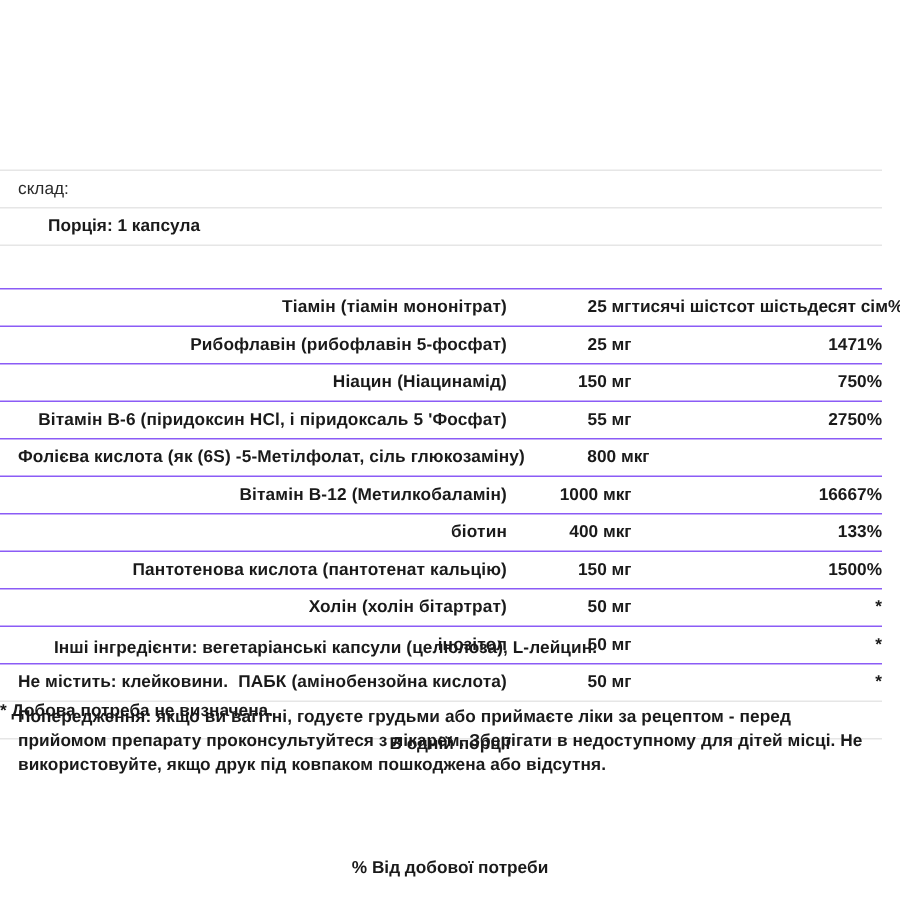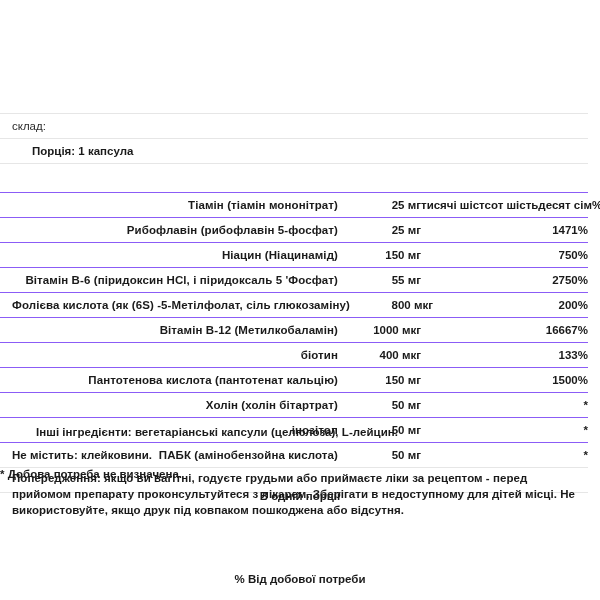--- a/index.html
+++ b/index.html
@@ -165,21 +165,20 @@
 
     <div class="frow">
       <span class="c-name">Вітамін B-6 (піридоксин HCl, і піридоксаль 5 'Фосфат)</span>
       <span class="c-amount">55 мг</span>
       <span class="c-dv">2750%</span>
     </div>
 
     <div class="frow">
       <span class="c-name">Фолієва кислота (як (6S) -5-Метілфолат, сіль глюкозаміну)</span>
       <span class="c-amount">800 мкг</span>
-      <span class="c-dv">200%</span>
     </div>
 
     <div class="frow">
       <span class="c-name">Вітамін B-12 (Метилкобаламін)</span>
       <span class="c-amount">1000 мкг</span>
       <span class="c-dv">16667%</span>
     </div>
 
     <div class="frow">
       <span class="c-name">біотин</span>

